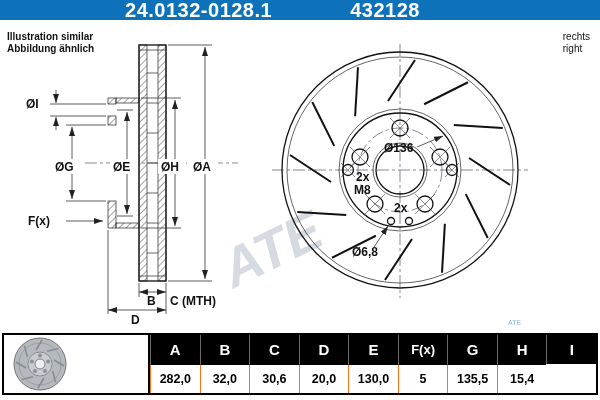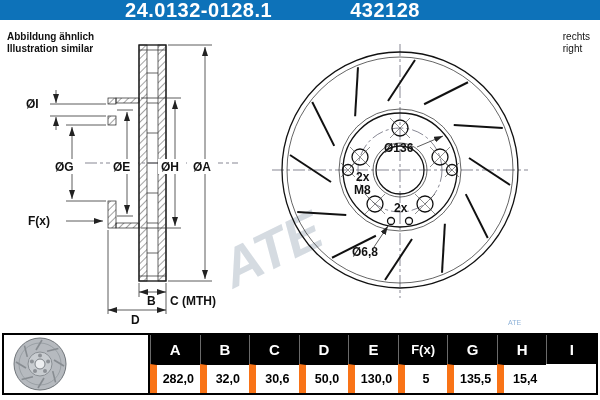--- a/index.html
+++ b/index.html
@@ -14,34 +14,34 @@
   .med{stroke:#111;stroke-width:1.3;fill:none}
   .thin{stroke:#222;stroke-width:.7;fill:none}
   .hat{stroke:#222;stroke-width:.7}
   .dim{stroke:#333;stroke-width:.8;fill:none}
   .cl{stroke:#556;stroke-width:.7;stroke-dasharray:12 3 3 3;fill:none}
   .lbl{font-family:"Liberation Sans",sans-serif;font-size:12px;font-weight:bold;fill:#111}
   .dim-table{position:absolute;left:2px;top:333px;width:596px;height:62px;border:2px solid #000;background:#fff;
     display:grid;grid-template-columns:146px repeat(9,1fr);grid-template-rows:1fr 1fr}
   .thumb{grid-row:1/3;grid-column:1;border-right:2px solid #000;display:flex;align-items:center;background:#fff}
   .hc{background:#000;color:#fff;font-weight:bold;font-size:15px;display:flex;align-items:center;justify-content:center;border-left:1px solid #6a6a6a}
-  .vc{background:#fff;color:#000;font-weight:bold;font-size:12.5px;display:flex;align-items:center;justify-content:center;border-left:7px solid #f97316;border-top:1px solid #000}
+  .vc{background:#fff;color:#000;font-weight:bold;font-size:12.5px;display:flex;align-items:center;justify-content:center;border-left:1px solid #f97316;border-top:1px solid #000}
   .dim-table > :nth-child(7){font-size:13px}
 </style>
 </head>
 <body>
 
 <div class="topbar">
   <span>24.0132-0128.1</span>
   <span>432128</span>
 </div>
 
 <div class="note-left">
+  <div>Illustration similar</div>
   <div>Abbildung ähnlich</div>
-  <div>Illustration similar</div>
 </div>
 
 <div class="note-right">
   <div>rechts</div>
   <div>right</div>
 </div>
 
 <svg class="drawing" width="600" height="305" viewBox="0 0 600 305">
   <defs>
     <pattern id="hatch" width="5" height="5" patternUnits="userSpaceOnUse" patternTransform="rotate(45)">
@@ -200,18 +200,18 @@
   <div class="hc">D</div>
   <div class="hc">E</div>
   <div class="hc">F(x)</div>
   <div class="hc">G</div>
   <div class="hc">H</div>
   <div class="hc">I</div>
 
   <div class="vc">282,0</div>
   <div class="vc">32,0</div>
   <div class="vc">30,6</div>
-  <div class="vc">50,0</div>
+  <div class="vc">20,0</div>
   <div class="vc">130,0</div>
   <div class="vc">5</div>
   <div class="vc">135,5</div>
   <div class="vc">15,4</div>
 </div>
 
 </body></html>

